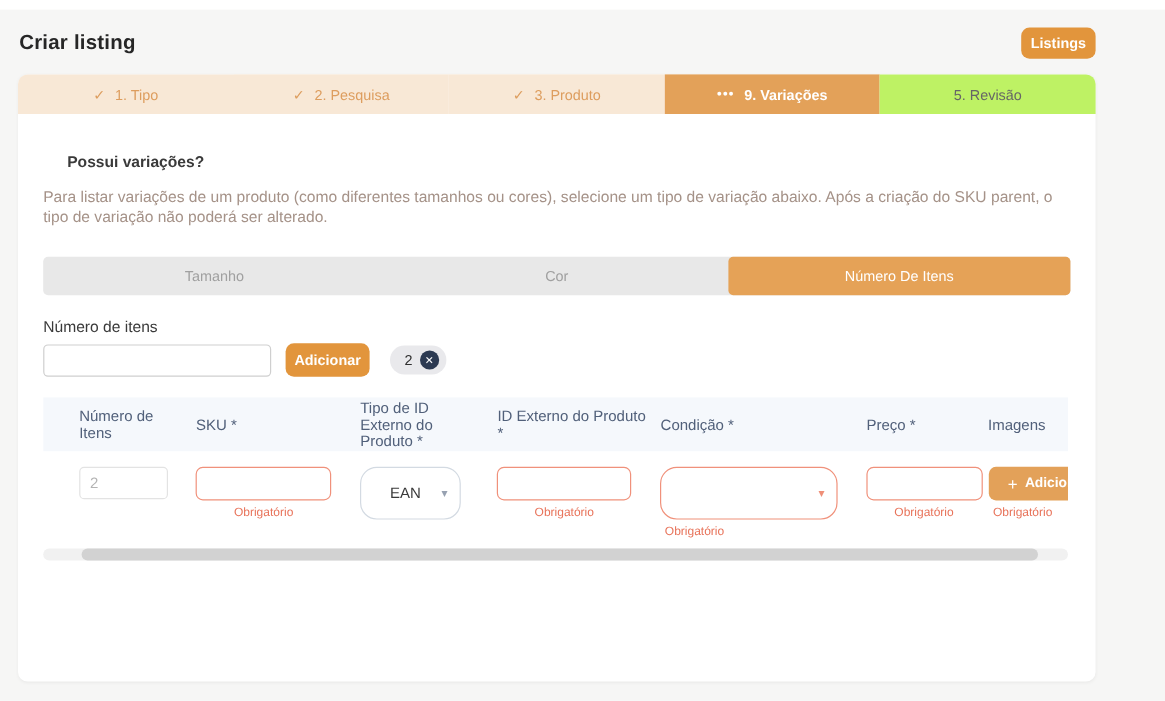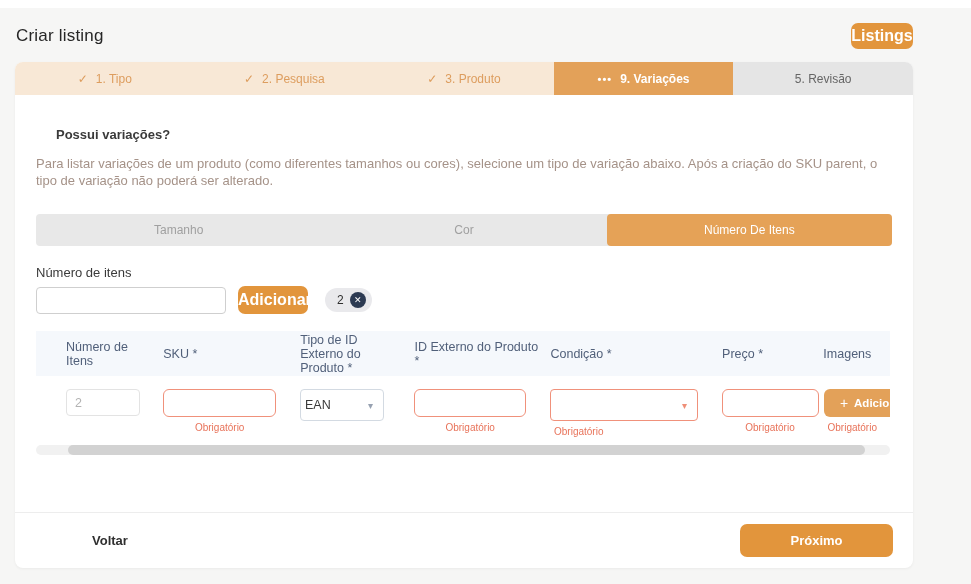--- a/index.html
+++ b/index.html
@@ -8,25 +8,25 @@
     font-family:"Liberation Sans", sans-serif;
     background:#f6f6f5;
     color:#333;
     overflow:hidden;
   }
   .top-strip { height:8px; background:#ffffff; }
   .container { width:898px; margin-left:15px; }
 
   
   .page-header { display:flex; justify-content:space-between; align-items:center; height:54px; padding-top:2px; }
-  .page-title { font-size:17px; font-weight:normal; color:#262626; letter-spacing:.2px; padding-left:1px; }
+  .page-title { font-size:17px; font-weight:bold; color:#262626; letter-spacing:.2px; padding-left:1px; }
   .btn { border:none; cursor:pointer; font-family:inherit; }
   .btn-orange {
     background:#e2953c; color:#fff; border-radius:7px;
-    font-size:16px; font-weight:bold;
+    font-size:12px; font-weight:bold;
   }
   .listings-btn { width:62px; height:26px; }
 
   
   .card {
     width:898px; height:506px; background:#fff; border-radius:8px;
     box-shadow:0 1px 3px rgba(0,0,0,.05);
     display:flex; flex-direction:column;
   }
 
@@ -34,21 +34,21 @@
   .steps { display:flex; height:33px; flex:none; }
   .step {
     flex:1; display:flex; align-items:center; justify-content:center; gap:8px;
     font-size:12px; background:#f8e8d6; color:#dd9d5e; cursor:pointer;
   }
   .step:first-child { border-top-left-radius:8px; }
   .step:last-child  { border-top-right-radius:8px; }
   .step .check { font-size:12px; }
   .step.active { background:#e3a159; color:#fff; font-weight:bold; }
   .step .dots { font-size:11px; letter-spacing:1px; font-weight:bold; }
-  .step.pending { background:#e5e5e5; color:#666; }
+  .step.pending { background:#bef264; color:#666; }
 
   .card-body { padding:0 21px; flex:1; }
 
   .question { margin-top:32px; font-size:13px; font-weight:bold; color:#3a3a3a;margin-left:20px; }
 
   
   .toggle { margin-top:15px; display:inline-flex; height:28px; border-radius:6px; overflow:hidden;
             box-shadow:0 1px 2px rgba(0,0,0,.06); }
   .toggle-btn { width:74px; height:28px; font-size:12px; font-weight:bold;
                 display:flex; align-items:center; justify-content:center; cursor:pointer; }
@@ -93,23 +93,23 @@
 
   .cell-input { height:27px; border:1px solid #cfcfcf; border-radius:4px; background:#fff;
                 font-size:12.5px; padding:0 8px; outline:none; font-family:inherit; }
   .cell-input.invalid { border:1px solid #f0917b; border-radius:6px; height:28px; }
   .cell-input:disabled { border-color:#e3e3e3; color:#b3b3b3; background:#fff; }
   .w-num { width:74px; }
   .w-sku { width:113px; }
   .w-idx { width:112px; }
   .w-prc { width:97px; }
 
-  .select { height:32px; border:1px solid #d3dae2; border-radius:4px; background:#fff;
+  .select { height:44px; border:1px solid #d3dae2; border-radius:14px; background:#fff;
             display:flex; align-items:center; justify-content:space-between;
-            padding:0 10px 0 4px; cursor:pointer; }
+            padding:0 10px 0 24px; cursor:pointer; }
   .select .sel-value { font-size:12.5px; color:#3a3a3a; }
   .select .caret { font-size:10px; color:#97a1b1; }
   .select.w-ean { width:84px; }
   .select.w-cond { width:148px; }
   .select.invalid { border-color:#f0917b; }
   .select.invalid .caret { color:#ef8f78; }
 
   .error-text { margin-top:5px; font-size:10px; color:#e8735a; text-align:center; }
   .error-left { text-align:left; padding-left:4px; }
 
@@ -244,19 +244,15 @@
 
         </div>
       </div>
 
       <div class="hscroll">
         <div class="hscroll-thumb"></div>
       </div>
 
     </div>
 
-    <div class="card-footer">
-      <div class="back-link">Voltar</div>
-      <button class="btn btn-orange next-btn">Próximo</button>
-    </div>
 
   </div>
 </div>
 
 </body></html>

